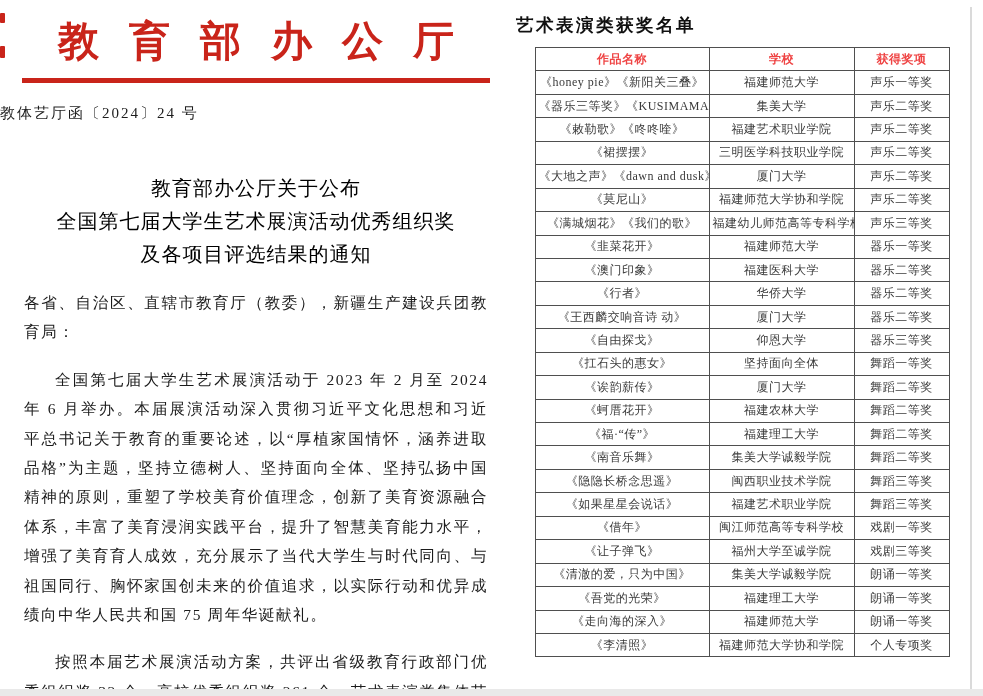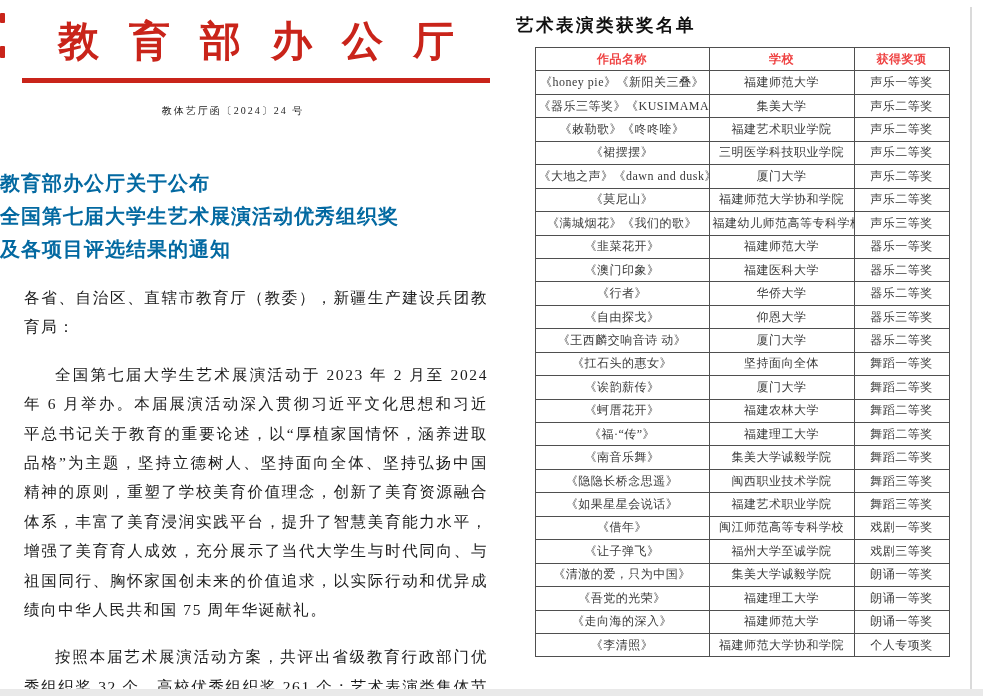--- a/index.html
+++ b/index.html
@@ -18,26 +18,26 @@
   .doc-header {
     margin-top:10px; text-align:center; white-space:nowrap;
     color:var(--red); font-weight:bold; font-size:41px;
     letter-spacing:30px; margin-right:-30px;
   }
   .red-rule {
     margin:9px 22px 0 22px; height:3px;
     border-top:3px solid var(--red); border-bottom:2px solid var(--red);
   }
   .doc-number {
-    margin:21px 46px 0 0; text-align:center;
-    font-size:10px; letter-spacing:2px; color:#1c1c1c;
+    margin:21px 46px 0 0; text-align:left;
+    font-size:15px; letter-spacing:2px; color:#1c1c1c;
   }
   .notice-title {
-    margin-top:49px; font-weight:bold;
-    font-size:20px; line-height:33px; letter-spacing:1px; color:#0369a1;
+    margin-top:49px; text-align:center; font-weight:normal;
+    font-size:20px; line-height:33px; letter-spacing:1px; color:#000000;
   }
   .doc-body {
     margin:17px 24px 0 24px;
     font-size:15.5px; line-height:29.4px; letter-spacing:1.6px;
     text-align:justify; color:#1b1b1b;
   }
   .doc-body p { margin:0; }
   .doc-body p.indent { text-indent:2em;margin-top:18px; }
   .seal-fragment { position:absolute; background:var(--red); width:5px; border-radius:1px; }
   .frag-a { left:0; top:9px;  height:10px; }
@@ -159,30 +159,30 @@
             <td>《澳门印象》</td>
             <td>福建医科大学</td>
             <td>器乐二等奖</td>
           </tr>
           <tr>
             <td>《行者》</td>
             <td>华侨大学</td>
             <td>器乐二等奖</td>
           </tr>
           <tr>
+            <td>《王西麟交响音诗 动》</td>
+            <td>厦门大学</td>
+            <td>器乐二等奖</td>
+          </tr>
+          <tr>
             <td>《自由探戈》</td>
             <td>仰恩大学</td>
             <td>器乐三等奖</td>
           </tr>
           <tr>
-            <td>《王西麟交响音诗 动》</td>
-            <td>厦门大学</td>
-            <td>器乐二等奖</td>
-          </tr>
-          <tr>
             <td>《扛石头的惠女》</td>
             <td>坚持面向全体</td>
             <td>舞蹈一等奖</td>
           </tr>
           <tr>
             <td>《诶韵薪传》</td>
             <td>厦门大学</td>
             <td>舞蹈二等奖</td>
           </tr>
           <tr>

